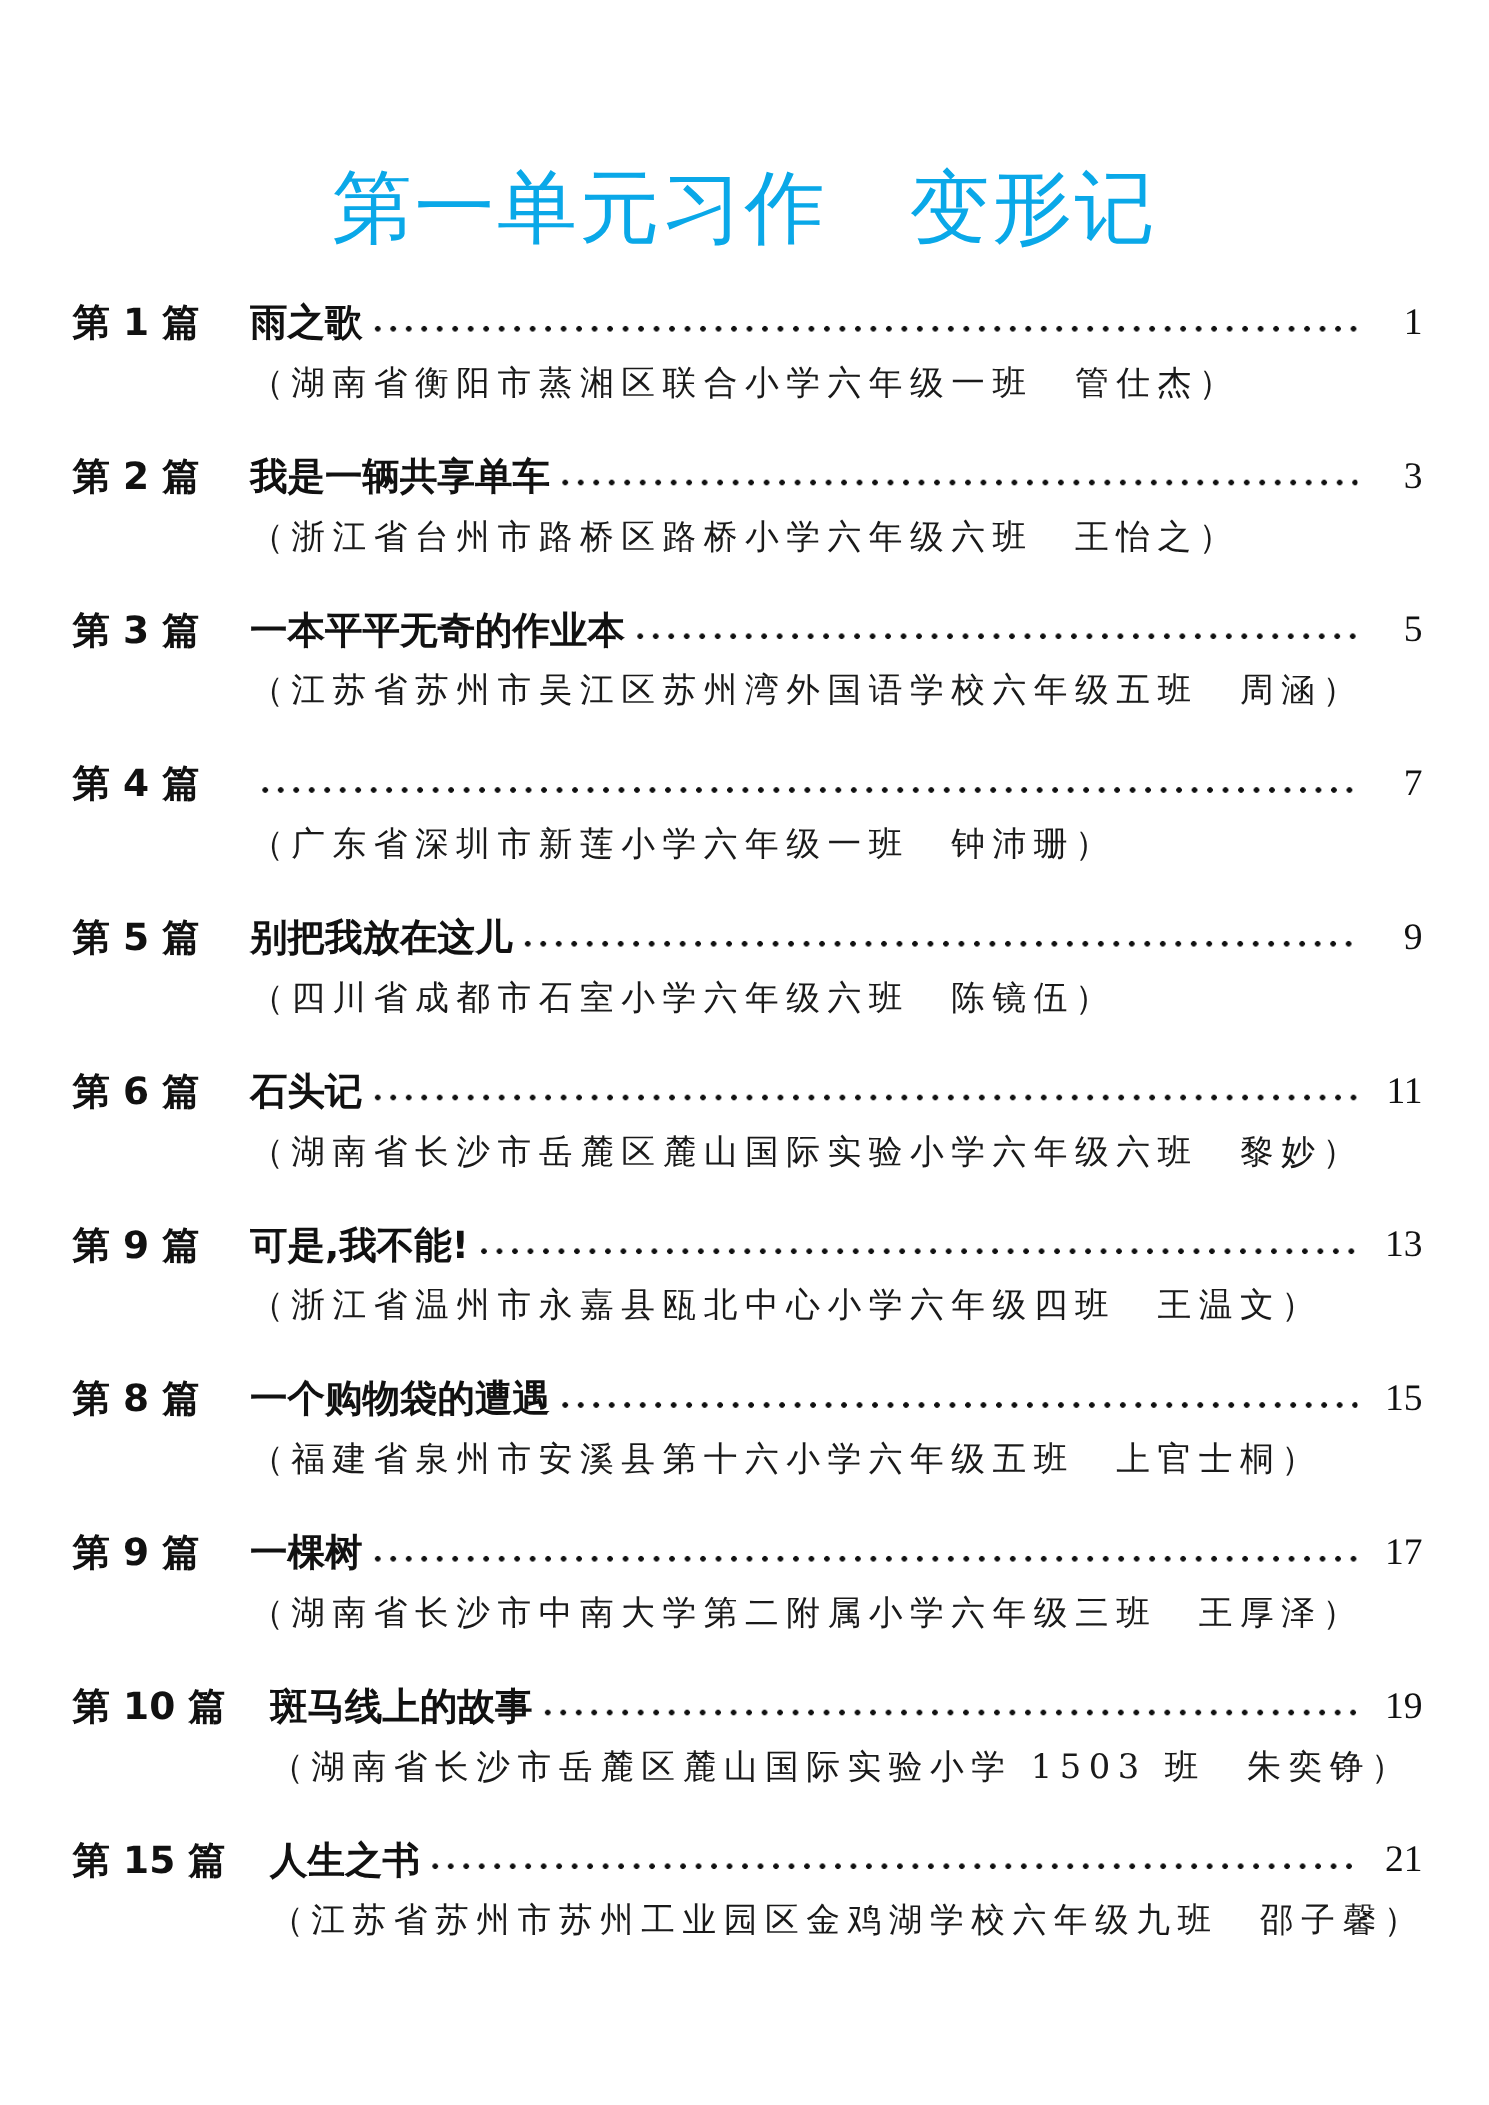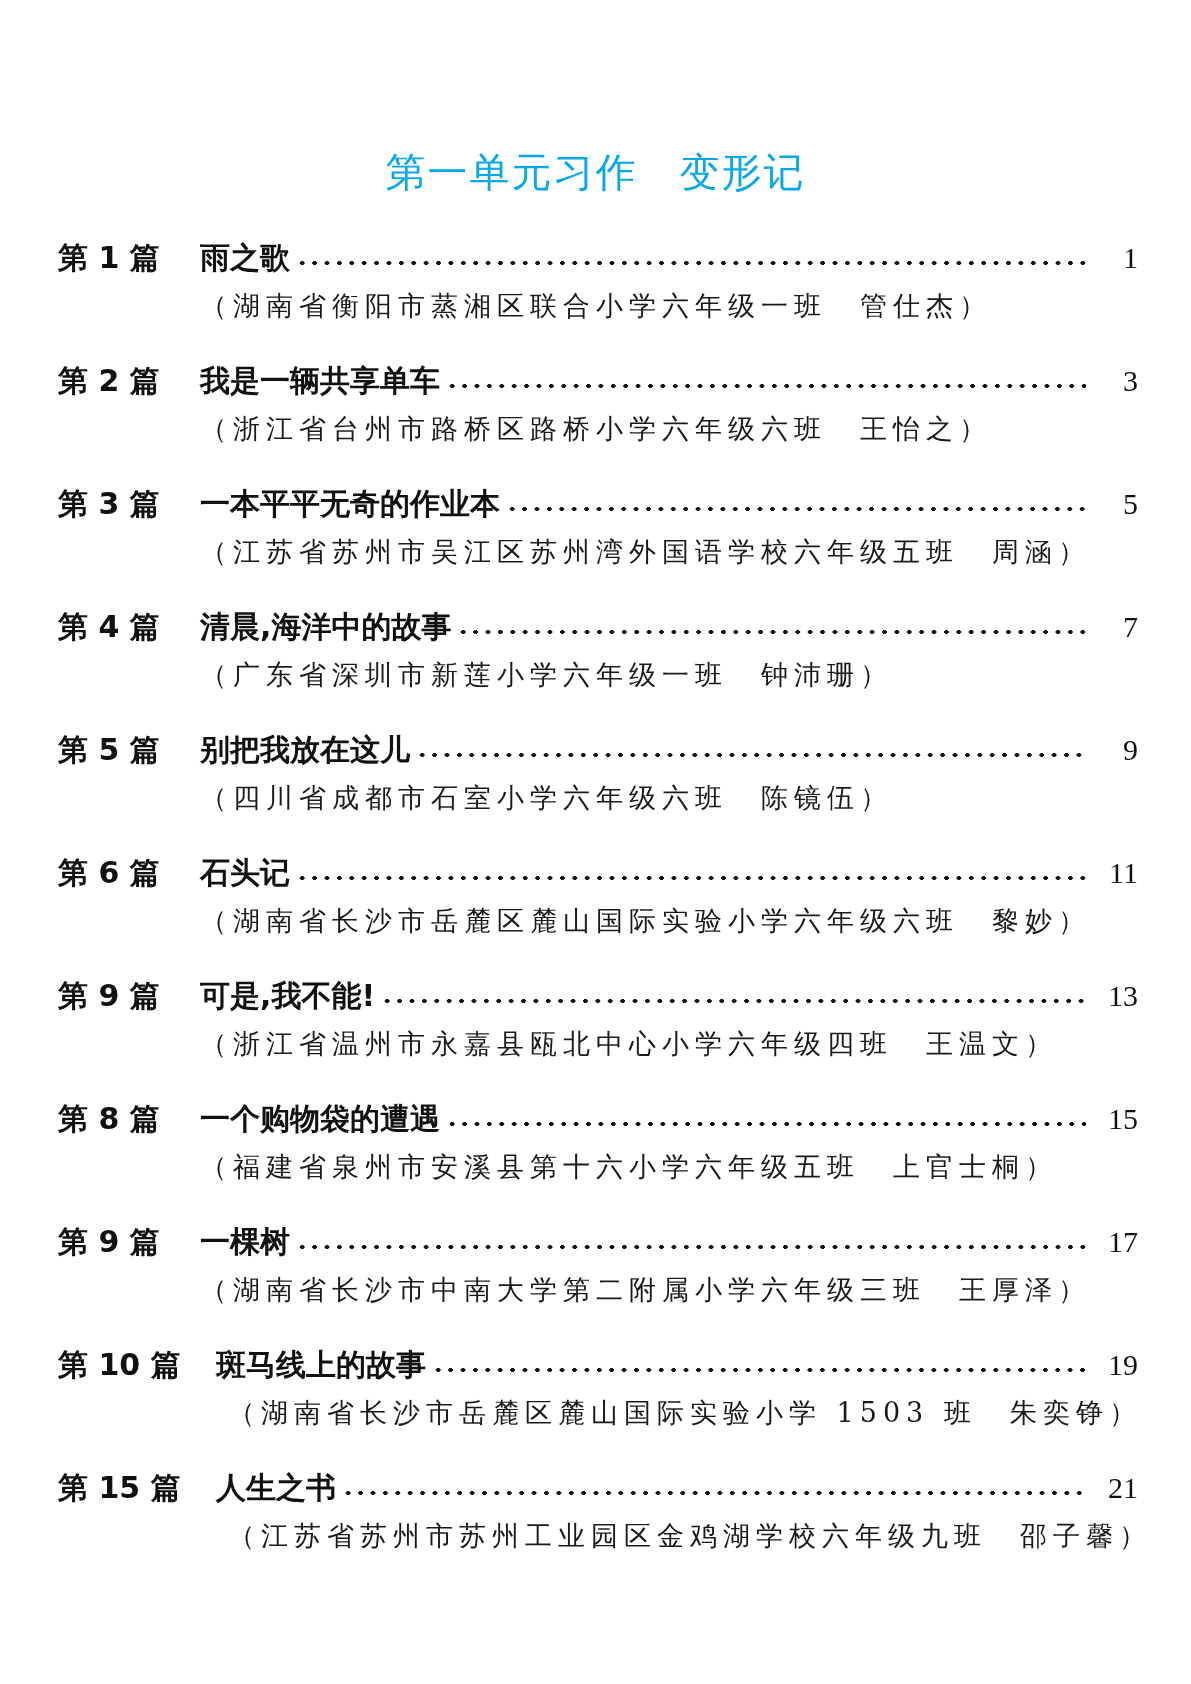--- a/index.html
+++ b/index.html
@@ -14,22 +14,22 @@
     overflow: hidden;
     font-family: "DejaVu Serif", "Liberation Serif", serif;
     color: #111111;
   }
   .page-title {
     position: absolute;
     top: 132px;
     left: 0;
     width: 1191px;
     text-align: center;
-    font-family: Liberation Sans, sans-serif;
-    font-size: 40px;
+    font-family: Liberation Mono, monospace;
+    font-size: 64px;
     line-height: 80px;
     color: #0aa8e8;
     letter-spacing: 2px;
     white-space: pre;
   }
   .toc {
     position: absolute;
     top: 232px;
     left: 0;
     width: 1043px;
@@ -81,21 +81,21 @@
   .author-line {
     position: absolute;
     top: 56px;
     left: 200px;
     font-size: 27px;
     letter-spacing: 6px;
     font-family: "DejaVu Serif", "Liberation Serif", serif;
     white-space: pre;
     color: #1a1a1a;
   }
-  .author-line.indent { left: 216px; margin-left: 12px; }
+  .author-line.indent { left: 216px; }
 </style>
 </head>
 <body>
 
 <div class="page-title">第一单元习作　变形记</div>
 
 <div class="toc">
 
   <div class="entry">
     <div class="entry-line">
@@ -123,21 +123,20 @@
       <span class="entry-title">一本平平无奇的作业本</span>
       <span class="leader"></span>
       <span class="page-num">5</span>
     </div>
     <div class="author-line">（江苏省苏州市吴江区苏州湾外国语学校六年级五班　周涵）</div>
   </div>
 
   <div class="entry">
     <div class="entry-line">
       <span class="chapter-label short">第 4 篇</span>
-      <span class="entry-title">清晨,海洋中的故事</span>
       <span class="leader"></span>
       <span class="page-num">7</span>
     </div>
     <div class="author-line">（广东省深圳市新莲小学六年级一班　钟沛珊）</div>
   </div>
 
   <div class="entry">
     <div class="entry-line">
       <span class="chapter-label short">第 5 篇</span>
       <span class="entry-title">别把我放在这儿</span>

